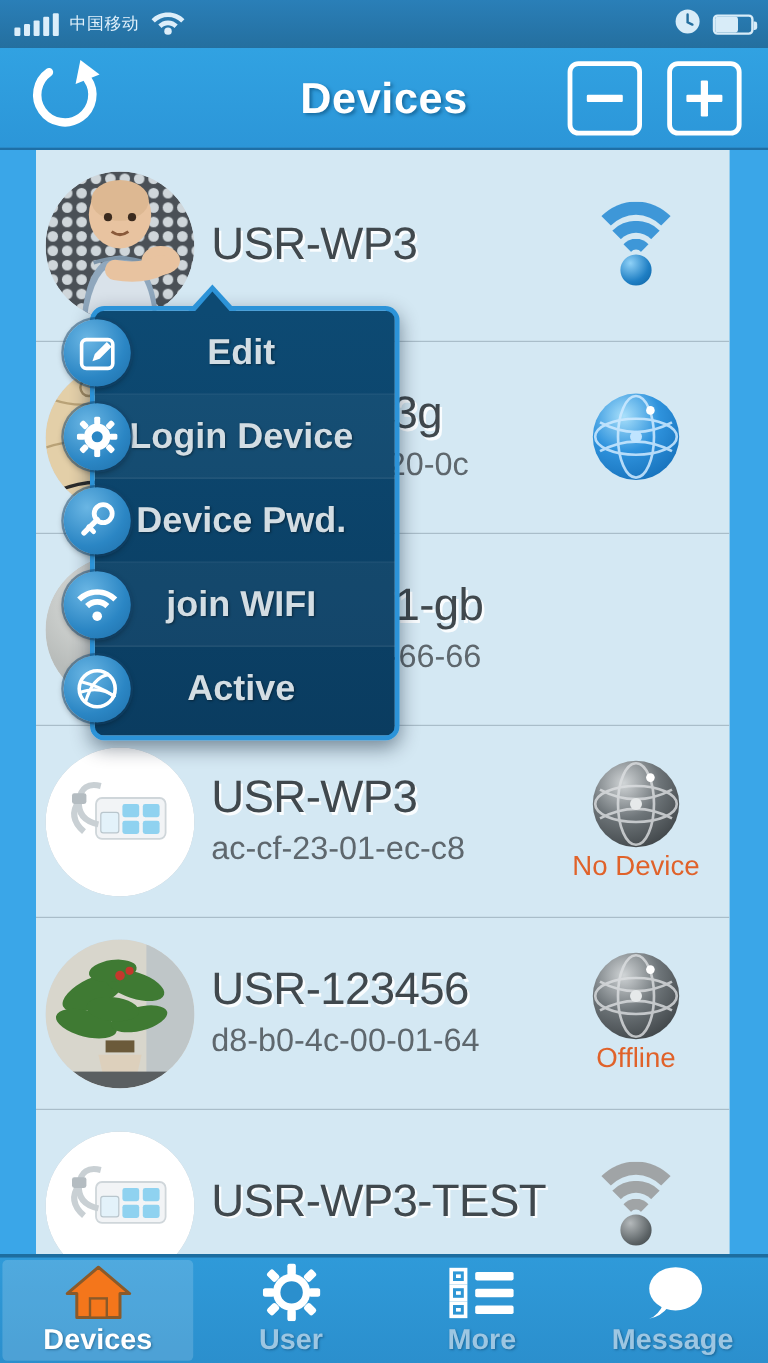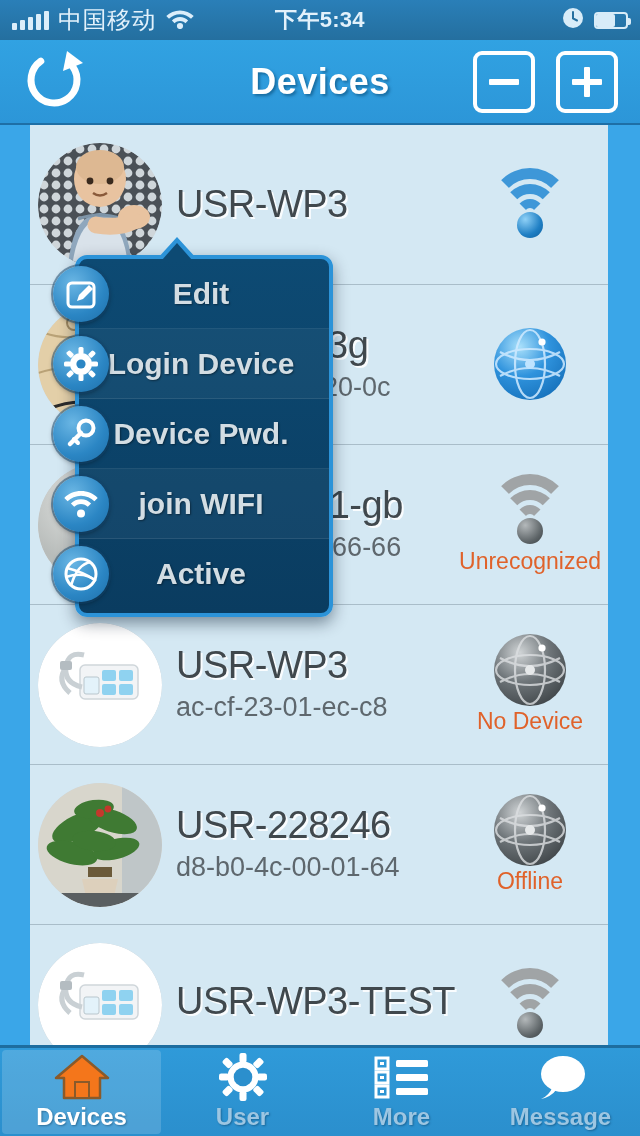--- a/index.html
+++ b/index.html
@@ -19,21 +19,21 @@
     color:#d8ecf8;
   }
   .sb-left { display:flex; align-items:center; gap:9px; }
   .sb-center { position:absolute; left:0; right:0; text-align:center; pointer-events:none; }
   .sb-right { margin-left:auto; display:flex; align-items:center; gap:10px; }
   .sig { display:flex; align-items:flex-end; gap:3px; height:20px; }
   .sig i { display:block; width:5px; background:#dceefa; border-radius:1px; }
   .sig i:nth-child(1){height:7px;} .sig i:nth-child(2){height:10px;}
   .sig i:nth-child(3){height:13px;} .sig i:nth-child(4){height:16px;}
   .sig i:nth-child(5){height:19px;}
-  .carrier { font-size:24px; letter-spacing:0.5px; color:#e2f1fb; font-weight:500;font-family:Liberation Mono, monospace; }
+  .carrier { font-size:14px; letter-spacing:0.5px; color:#e2f1fb; font-weight:500;font-family:Liberation Mono, monospace; }
   .clock-time { font-size:22px; font-weight:bold; color:#e2f1fb; letter-spacing:0.3px; }
   .batt { width:34px; height:17px; border:2px solid #d8ecf8; border-radius:4px; position:relative; }
   .batt::after{ content:""; position:absolute; right:-5px; top:4px; width:3px; height:7px; background:#d8ecf8; border-radius:0 2px 2px 0;}
   .batt i { display:block; height:100%; background:#d8ecf8; border-radius:2px; }
 
   
   .navbar {
     position:absolute; left:0; top:40px; width:640px; height:85px;
     background:linear-gradient(180deg,#31a2e2 0%, #2c96d8 100%);
     display:flex; align-items:center; justify-content:center;
@@ -149,23 +149,20 @@
       <span class="carrier">中国移动</span>
       <span>
         <svg width="30" height="22" viewBox="0 0 30 22">
             <g fill="#dceefa">
           <path d="M15 3.5C9.6 3.5 4.8 5.6 1.3 9l2.7 2.8C6.9 8.9 10.7 7.2 15 7.2s8.1 1.7 11 4.6l2.7-2.8C25.2 5.6 20.4 3.5 15 3.5z"></path>
           <path d="M15 10.1c-3.2 0-6 1.3-8.1 3.4l2.7 2.8c1.4-1.4 3.3-2.3 5.4-2.3s4 .9 5.4 2.3l2.7-2.8c-2.1-2.1-4.9-3.4-8.1-3.4z"></path>
           <circle cx="15" cy="19" r="3.1"></circle>
         </g>
           </svg>
       </span>
-    </div>
-    <div class="sb-center">
-      <span class="clock-time">下午5:34</span>
     </div>
     <div class="sb-right">
       <span>
         <svg width="22" height="22" viewBox="0 0 22 22">
             <circle cx="11" cy="11" r="10" fill="#d8ecf8"></circle>
             <path d="M11 5v6.5l4 2" stroke="#246f9f" stroke-width="2" fill="none" stroke-linecap="round"></path>
           </svg>
       </span>
       <span class="batt">
           <i style="width:62%"></i>
@@ -284,29 +281,20 @@
                 <stop offset="0%" stop-color="#e0e2e0"></stop>
                 <stop offset="100%" stop-color="#b8bcba"></stop>
               </radialGradient>
             </defs>
         </svg>
       </div>
       <div class="row-text">
         <div class="dev-name">USR-IOT1-gb</div>
         <div class="dev-mac">66-66-66-66-66-66</div>
       </div>
-      <div class="row-right">
-        <div class="icn wifi-off">
-          <span class="arc a1"></span>
-            <span class="arc a2"></span>
-            <span class="arc a3"></span>
-            <span class="dot"></span>
-        </div>
-        <div class="status-text">Unrecognized</div>
-      </div>
     </div>
 
     <div class="row">
       <div class="avatar">
         <svg width="124" height="124" viewBox="0 0 124 124">
           <circle cx="62" cy="62" r="62" fill="#ffffff"></circle>
           <g>
             <rect x="42" y="42" width="58" height="34" rx="5" fill="#f2f4f6" stroke="#cfd6da" stroke-width="1.5"></rect>
             <g fill="#8fd2f0">
               <rect x="64" y="47" width="14" height="11" rx="2"></rect>
@@ -363,21 +351,21 @@
             </g>
             <circle cx="62" cy="30" r="4" fill="#c4382c"></circle>
               <circle cx="70" cy="26" r="3.4" fill="#c4382c"></circle>
             <rect x="50" y="84" width="24" height="10" fill="#6b5a3a"></rect>
             <path d="M44 96 h36 l-6 26 h-24z" fill="#ddd0bc"></path>
             <rect x="0" y="110" width="124" height="14" fill="#5a5f61"></rect>
           </g>
         </svg>
       </div>
       <div class="row-text">
-        <div class="dev-name">USR-228246</div>
+        <div class="dev-name">USR-123456</div>
         <div class="dev-mac">d8-b0-4c-00-01-64</div>
       </div>
       <div class="row-right">
         <div class="globe globe-off">
           <svg width="72" height="72" viewBox="0 0 72 72">
             <g stroke="#dcdfe1" stroke-width="2.2" fill="none" opacity="0.8">
               <ellipse cx="36" cy="36" rx="34" ry="15"></ellipse>
               <ellipse cx="36" cy="36" rx="15" ry="34"></ellipse>
               <path d="M6 24 q30 16 60 0"></path>
                 <path d="M6 48 q30 -16 60 0"></path>

